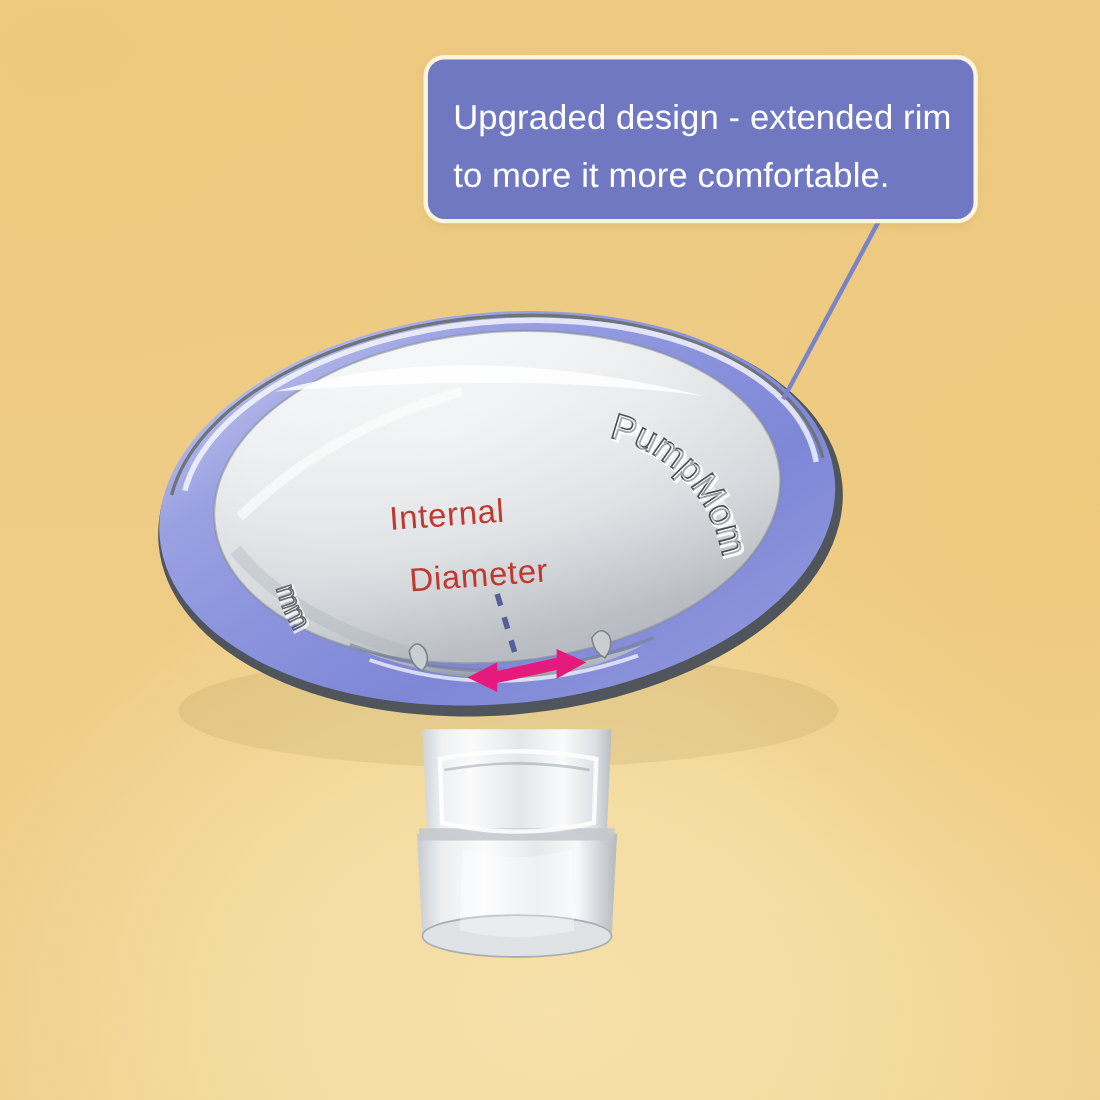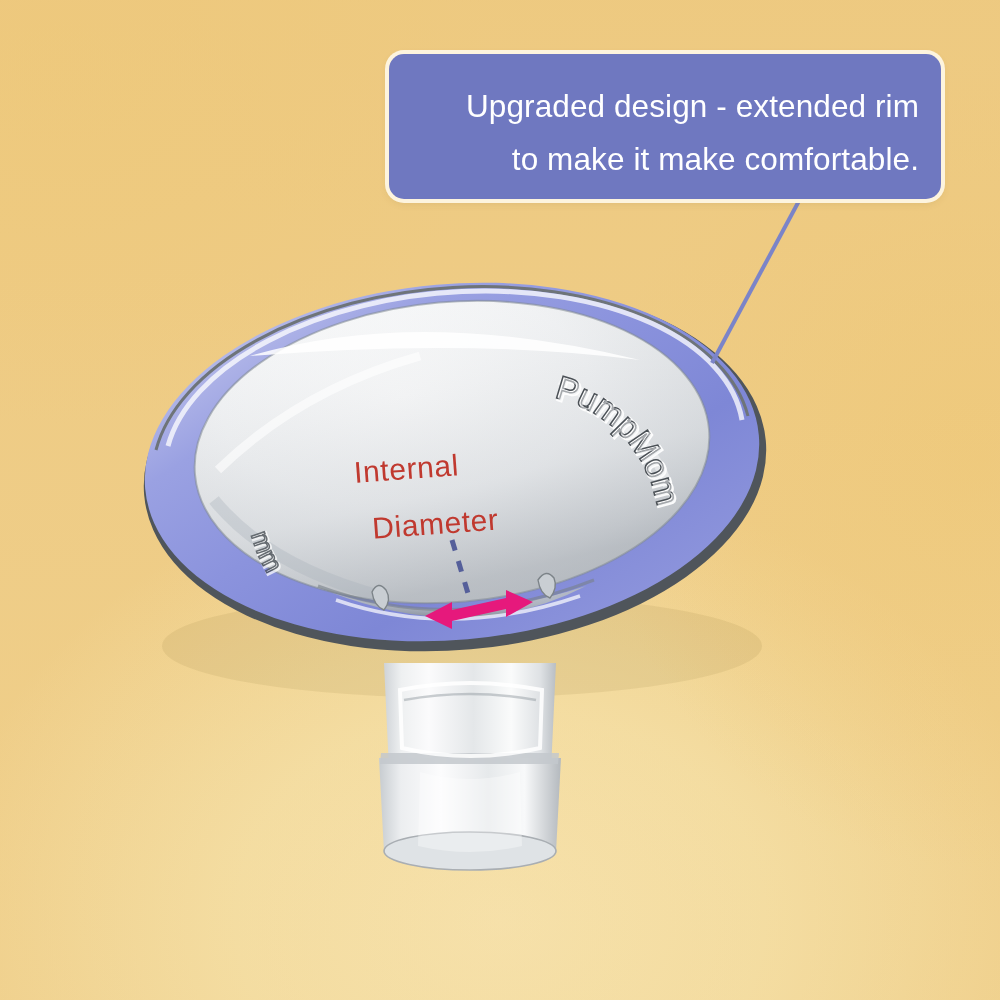--- a/index.html
+++ b/index.html
@@ -55,29 +55,28 @@
     top: 0;
     width: 1000px;
     height: 1000px;
   }
 
   
   .callout {
     position: absolute;
     left: 389px;
     top: 54px;
-    width: 552px;
+    width: 496px;
     height: 145px;
     border-radius: 15px;
     background: #6f78c0;
     box-shadow: 0 0 0 4px #fdf4de,
                 0 3px 10px rgba(120,95,40,0.20);
     box-sizing: border-box;
     padding: 26px 22px 0 23px;
-    text-align: right;
   }
   .callout-line {
     color: #ffffff;
     font-size: 31.5px;
     line-height: 53px;
     letter-spacing: 0.1px;
     white-space: nowrap;
   }
 
   .label-internal {
@@ -238,21 +237,21 @@
                L 506 598 L 506 590 L 533 602
                L 506 617 L 506 609
                L 452 621 L 452 629 Z" fill="#e6197c"></path>
     </g>
 
     <path d="M 800 199 L 712 363" stroke="#7b84c8" stroke-width="4" fill="none"></path>
   </svg>
 
   <div class="callout">
     <div class="callout-line">Upgraded design - extended rim</div>
-    <div class="callout-line">to make it make comfortable.</div>
+    <div class="callout-line">to more it more comfortable.</div>
   </div>
 
   <div class="label-internal">
     <div class="l1">Internal</div>
     <div class="l2">Diameter</div>
   </div>
 
 </div>
 
 </body></html>

